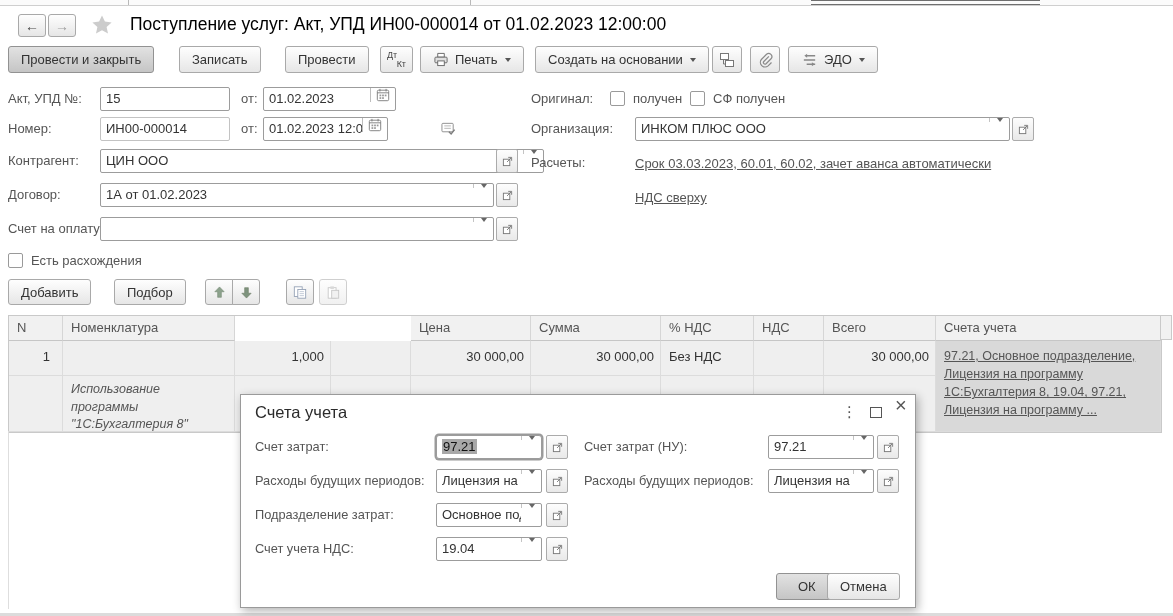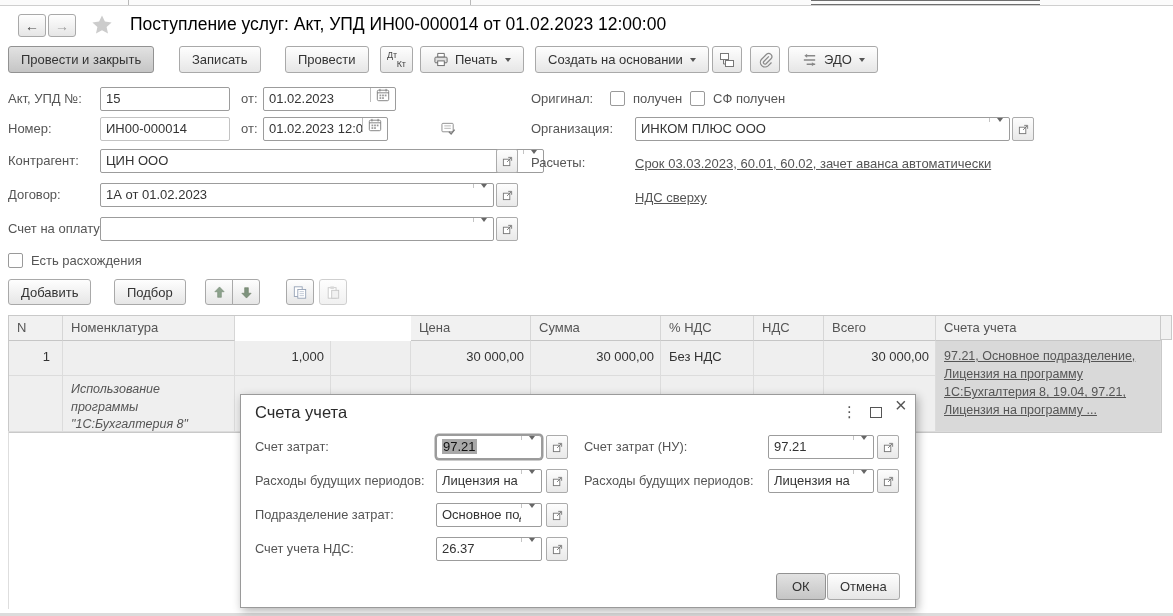--- a/index.html
+++ b/index.html
@@ -416,33 +416,33 @@
   </div>
   <div class="open-btn" style="left:305px;top:108px">
     <svg width="11" height="11" viewBox="0 0 12 12">
         <rect x="1.5" y="3.5" width="7" height="7" fill="#fff" stroke="#777"></rect>
         <path d="M5.5 6.5L10 2M6.8 1.5h3.7v3.7" stroke="#777" fill="none"></path>
       </svg>
   </div>
 
   <div class="m-lbl" style="left:14px;top:142px">Счет учета НДС:</div>
   <div class="field" style="left:195px;top:142px;width:106px">
-    <span class="val">26.37</span>
+    <span class="val">19.04</span>
     <span class="dd">
         <span class="tri"></span>
       </span>
   </div>
   <div class="open-btn" style="left:305px;top:142px">
     <svg width="11" height="11" viewBox="0 0 12 12">
         <rect x="1.5" y="3.5" width="7" height="7" fill="#fff" stroke="#777"></rect>
         <path d="M5.5 6.5L10 2M6.8 1.5h3.7v3.7" stroke="#777" fill="none"></path>
       </svg>
   </div>
 
-  <div class="btn primary" style="position:absolute;left:535px;top:178px;padding:0 15px">
+  <div class="btn primary" style="position:absolute;left:535px;top:178px;padding:0 21px">
     <span>ОК</span>
   </div>
   <div class="btn" style="position:absolute;left:586px;top:178px">
     <span>Отмена</span>
   </div>
 </div>
 
 
 
 

